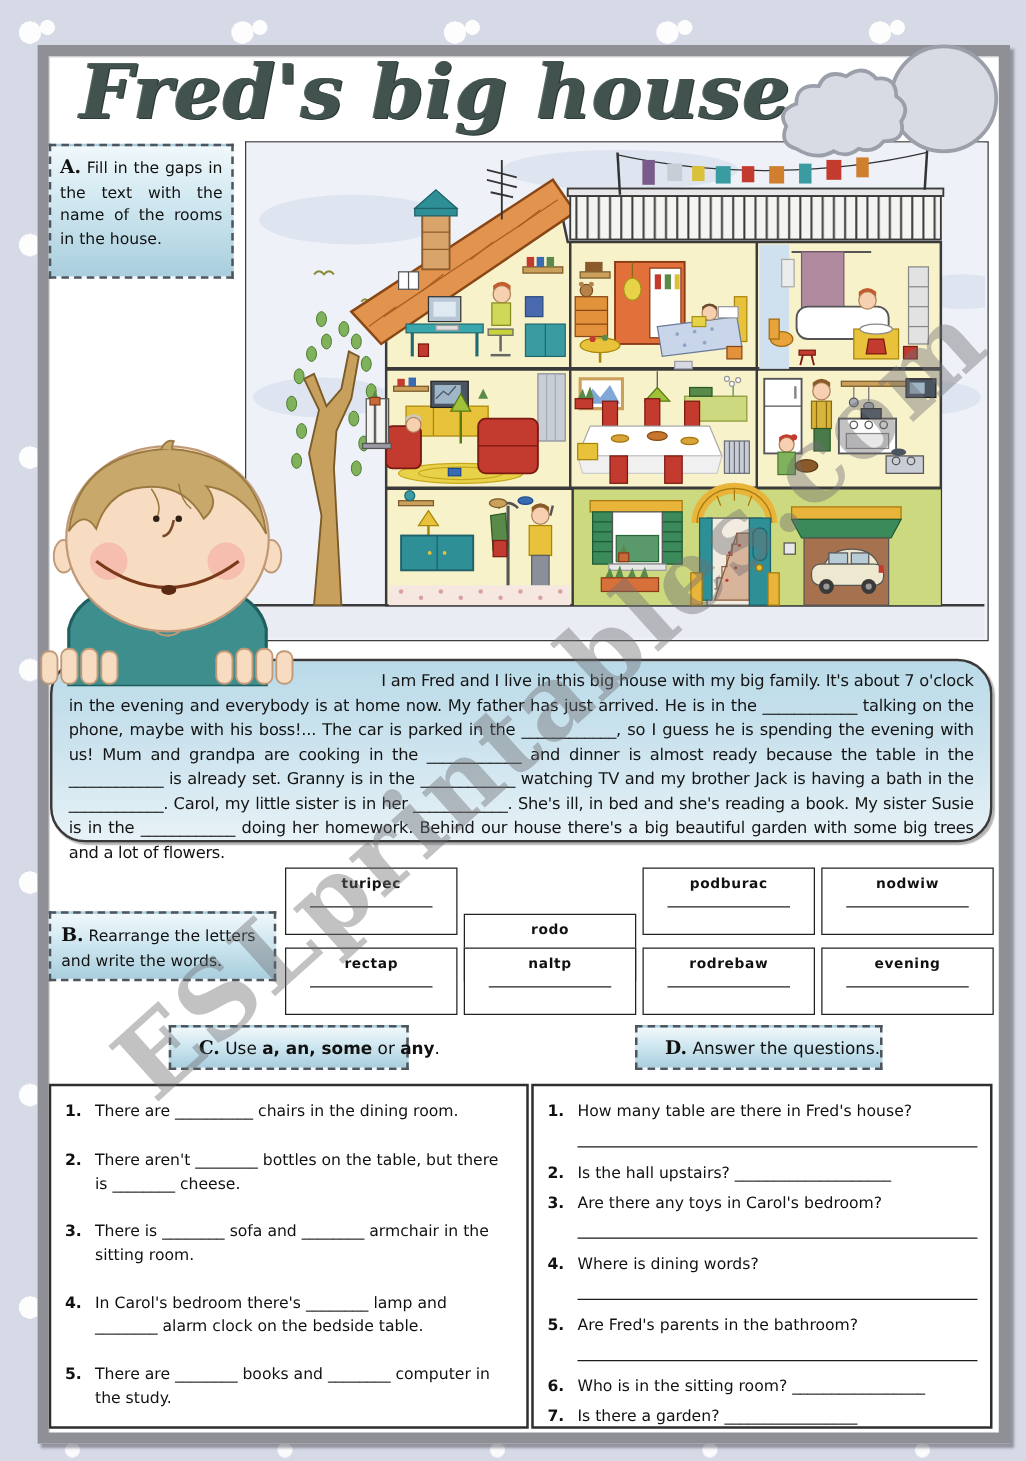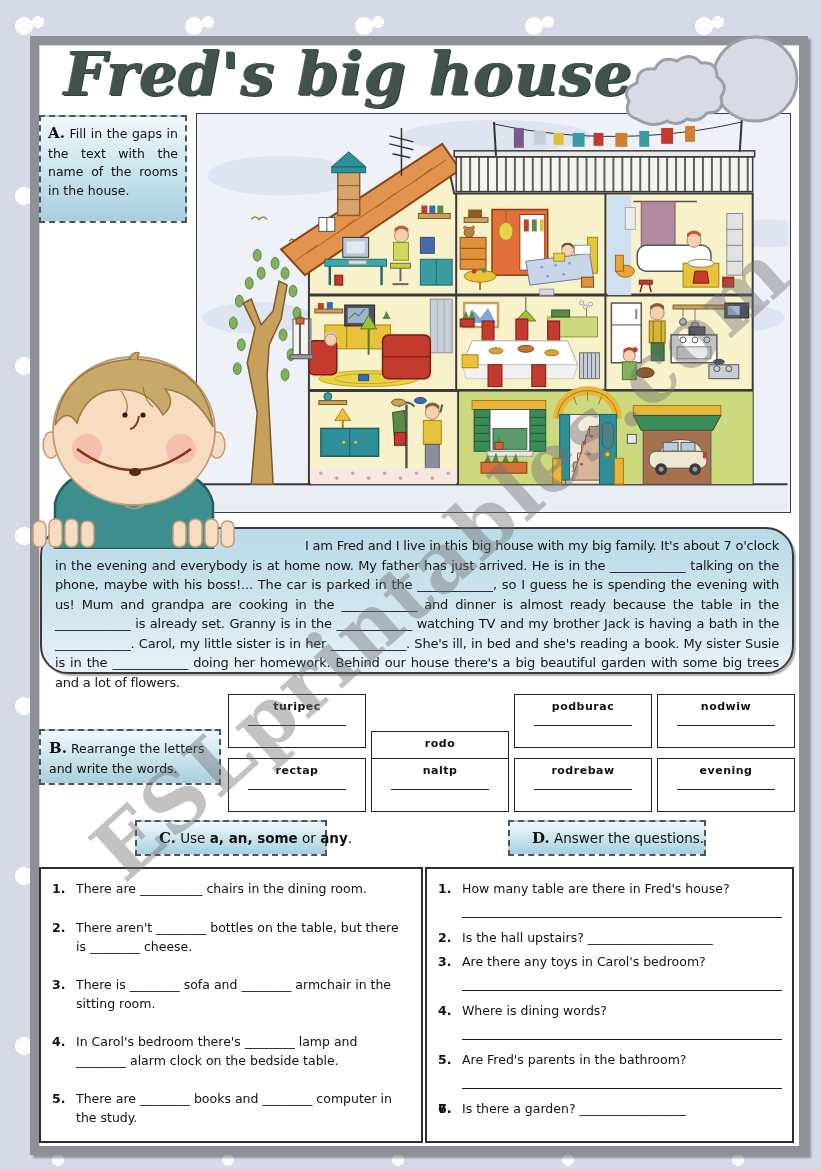--- a/index.html
+++ b/index.html
@@ -563,21 +563,21 @@
   <div class="list-box list-d">
     <div class="item"><span class="num">1.</span><span>How many table are there in Fred's house?</span></div>
     <div class="blank-below"></div>
     <div class="item"><span class="num">2.</span><span>Is the hall upstairs? ____________________</span></div>
     <div class="item"><span class="num">3.</span><span>Are there any toys in Carol's bedroom?</span></div>
     <div class="blank-below"></div>
     <div class="item"><span class="num">4.</span><span>Where is dining words?</span></div>
     <div class="blank-below"></div>
     <div class="item"><span class="num">5.</span><span>Are Fred's parents in the bathroom?</span></div>
     <div class="blank-below"></div>
-    <div class="item"><span class="num">6.</span></div>
+    <div class="item"><span class="num">6.</span><span>Who is in the sitting room? _________________</span></div>
     <div class="item"><span class="num">7.</span><span>Is there a garden? _________________</span></div>
   </div>
 
   <div class="watermark">ESLprintables.com</div>
 
   <div class="corner-clouds">
     <svg width="210" height="120" viewBox="0 0 210 120">
       <circle cx="140" cy="60" r="42" fill="#d8dbe3" stroke="#9b9fa9" stroke-width="3"></circle>
       <path d="M22,100 q-14,-4 -8,-18 q-8,-12 8,-18 q0,-16 18,-14 q6,-14 22,-8 q14,-10 24,2 q16,-2 16,14 q12,8 4,20 q4,16 -14,16 q-8,10 -20,6 q-10,8 -20,2 q-14,8 -30,-2 z" fill="#d8dbe3" stroke="#9b9fa9" stroke-width="3"></path>
     </svg>

